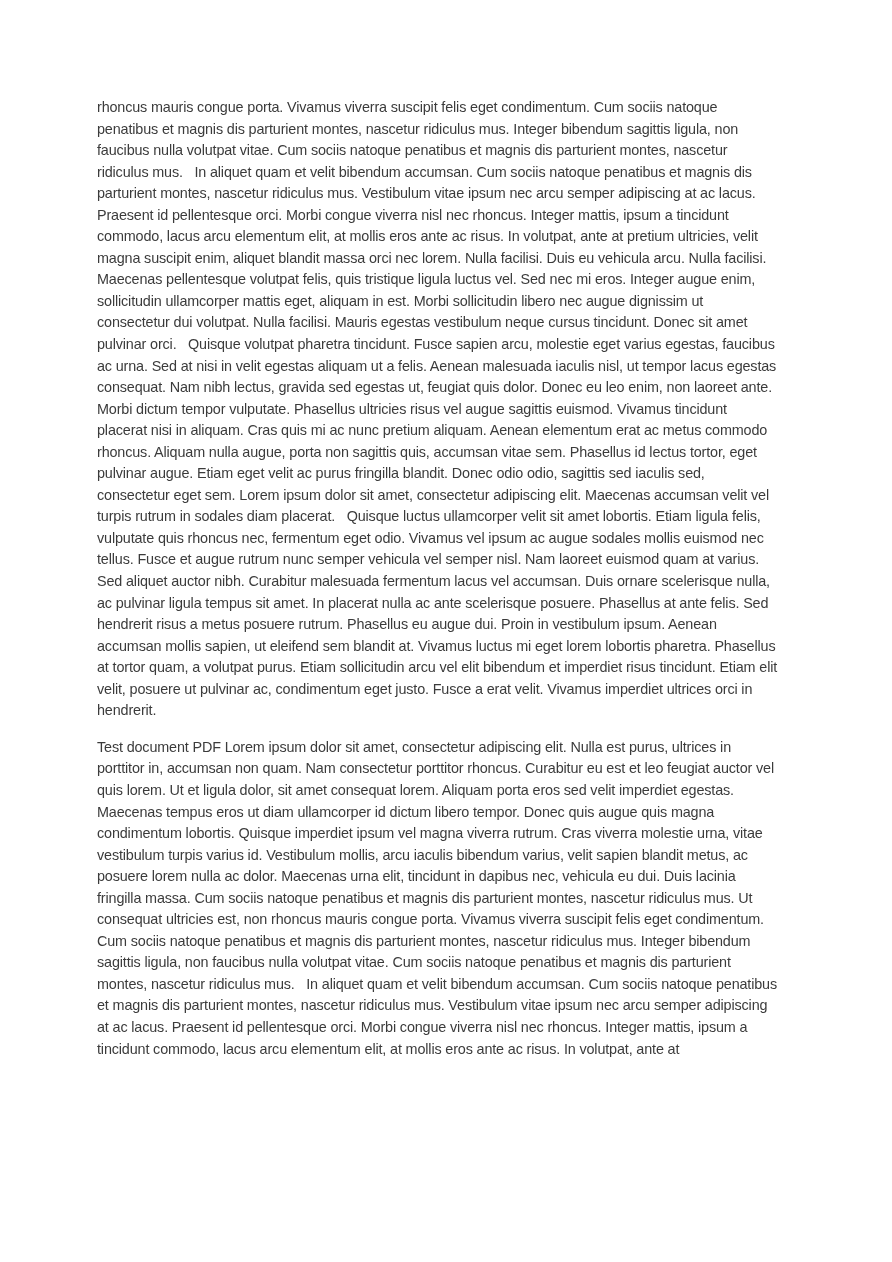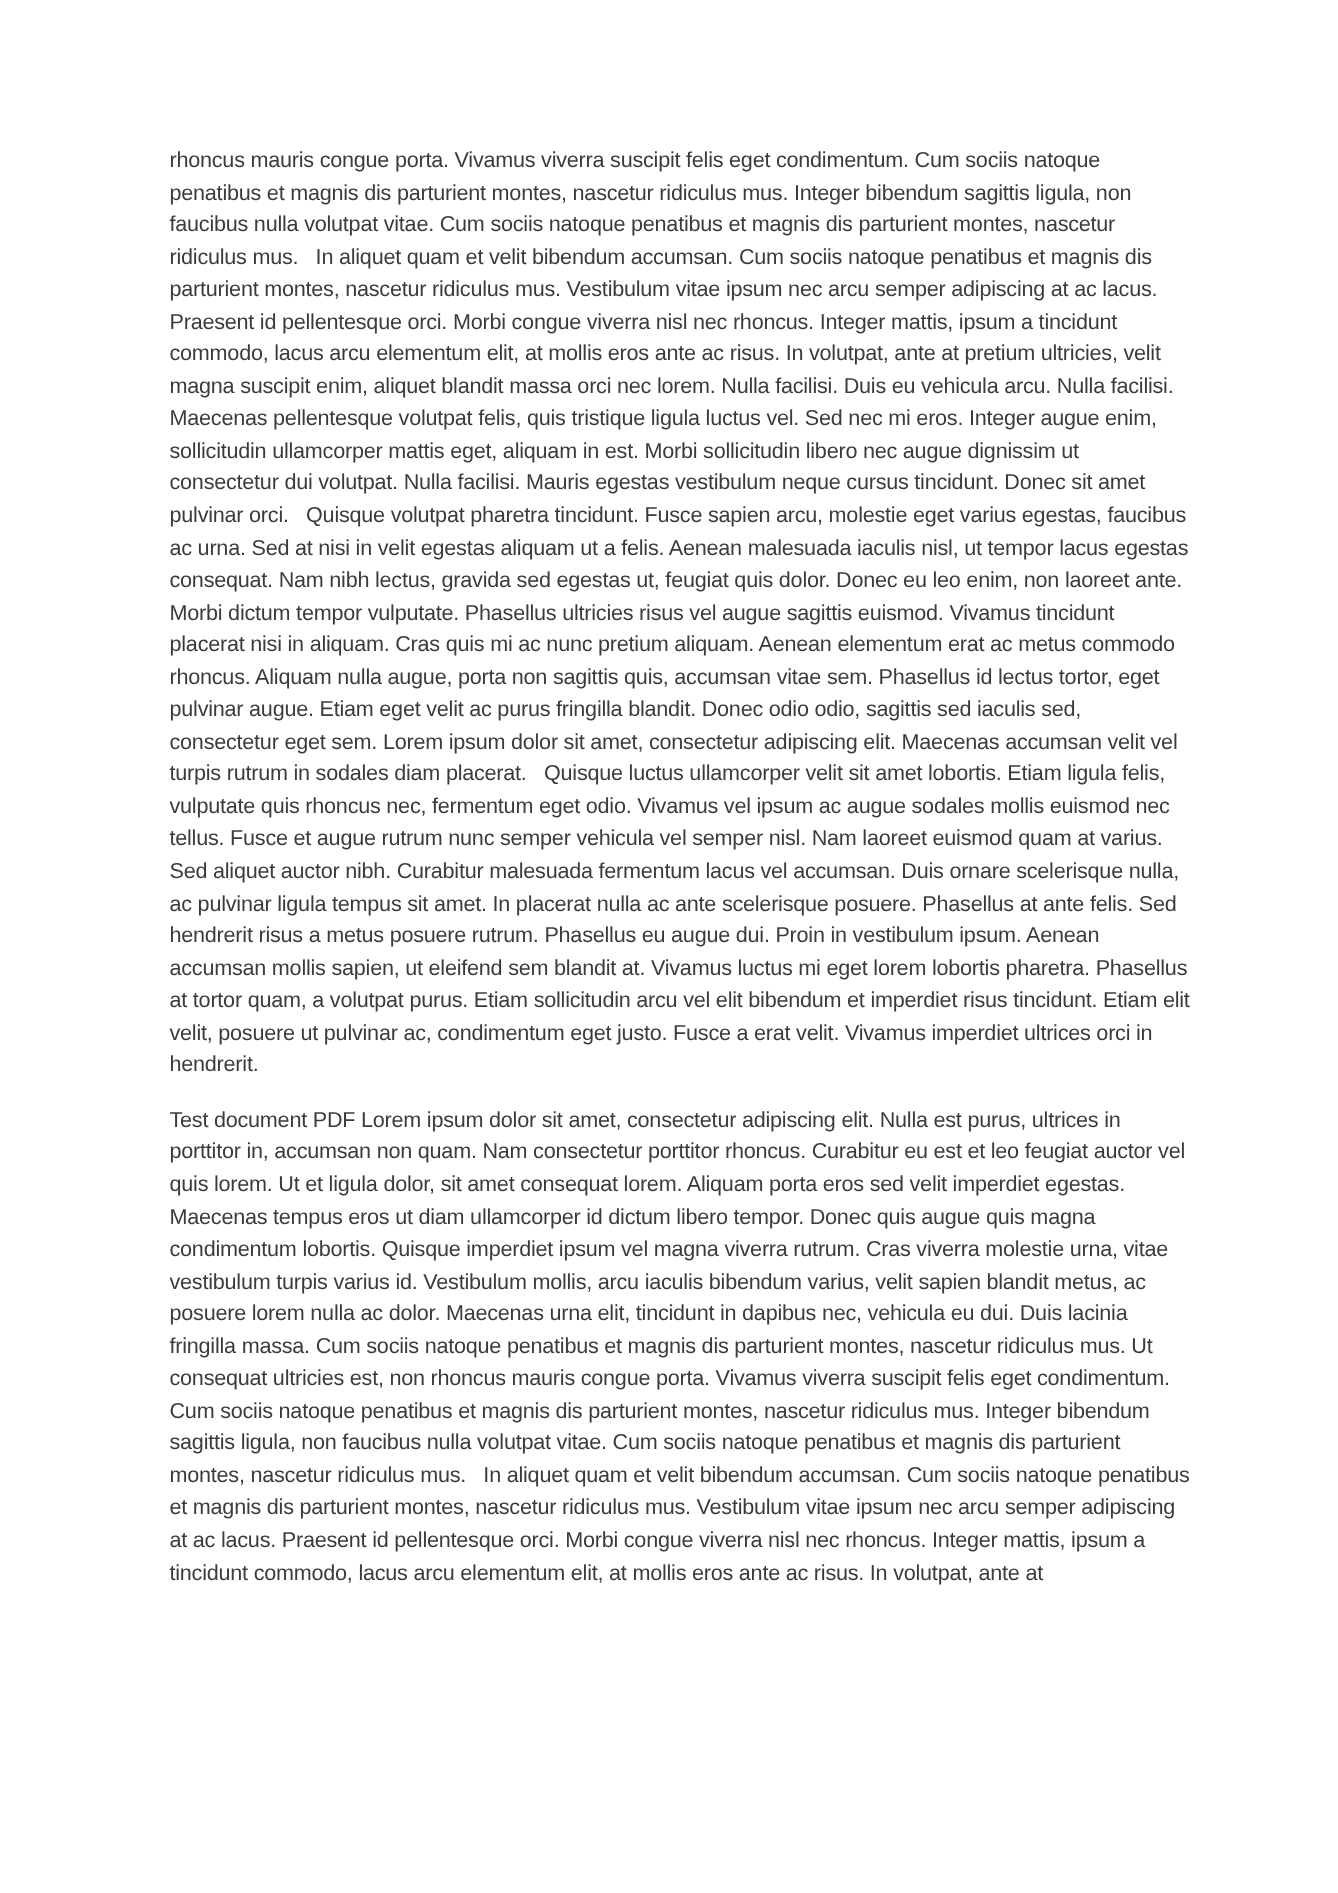--- a/index.html
+++ b/index.html
@@ -9,21 +9,21 @@
   }
   .page {
     position: relative;
     width: 892px;
     height: 1262px;
     background: #ffffff;
     overflow: hidden;
   }
   .text-block {
     position: absolute;
-    left: 113px;
+    left: 97px;
     top: 97px;
     width: 681px;
     font-family: "Liberation Sans", "DejaVu Sans", sans-serif;
     font-size: 14.4px;
     line-height: 21.55px;
     letter-spacing: -0.15px;
     color: #3b3b3b;
     text-align: left;
   }
   .text-block p {

